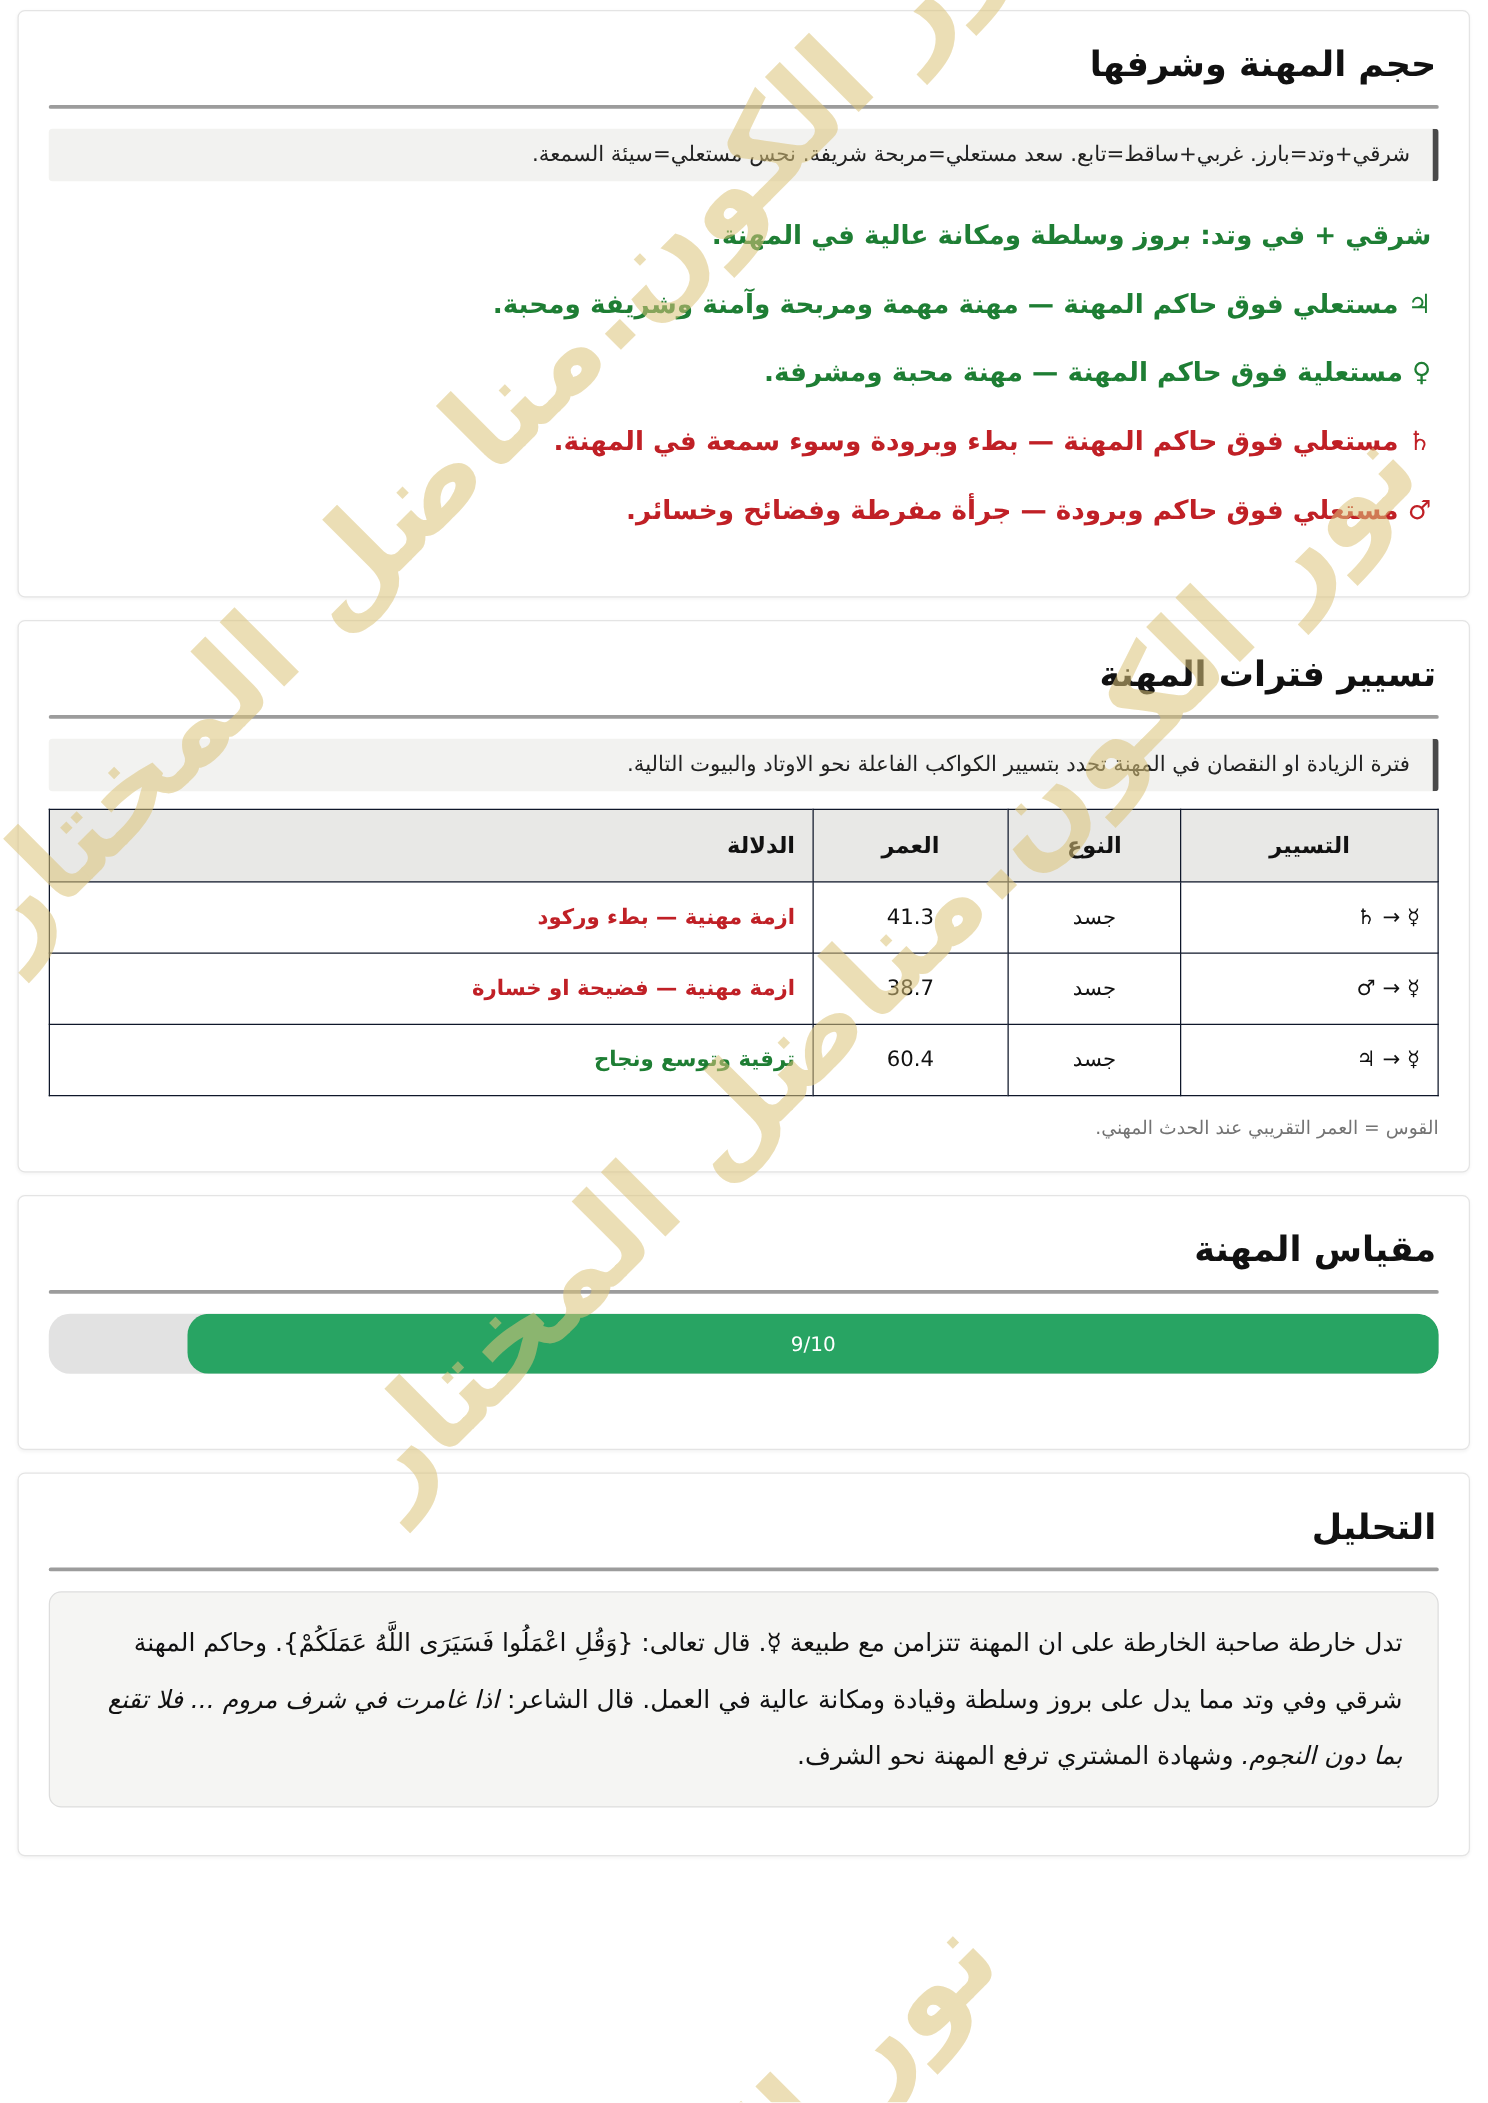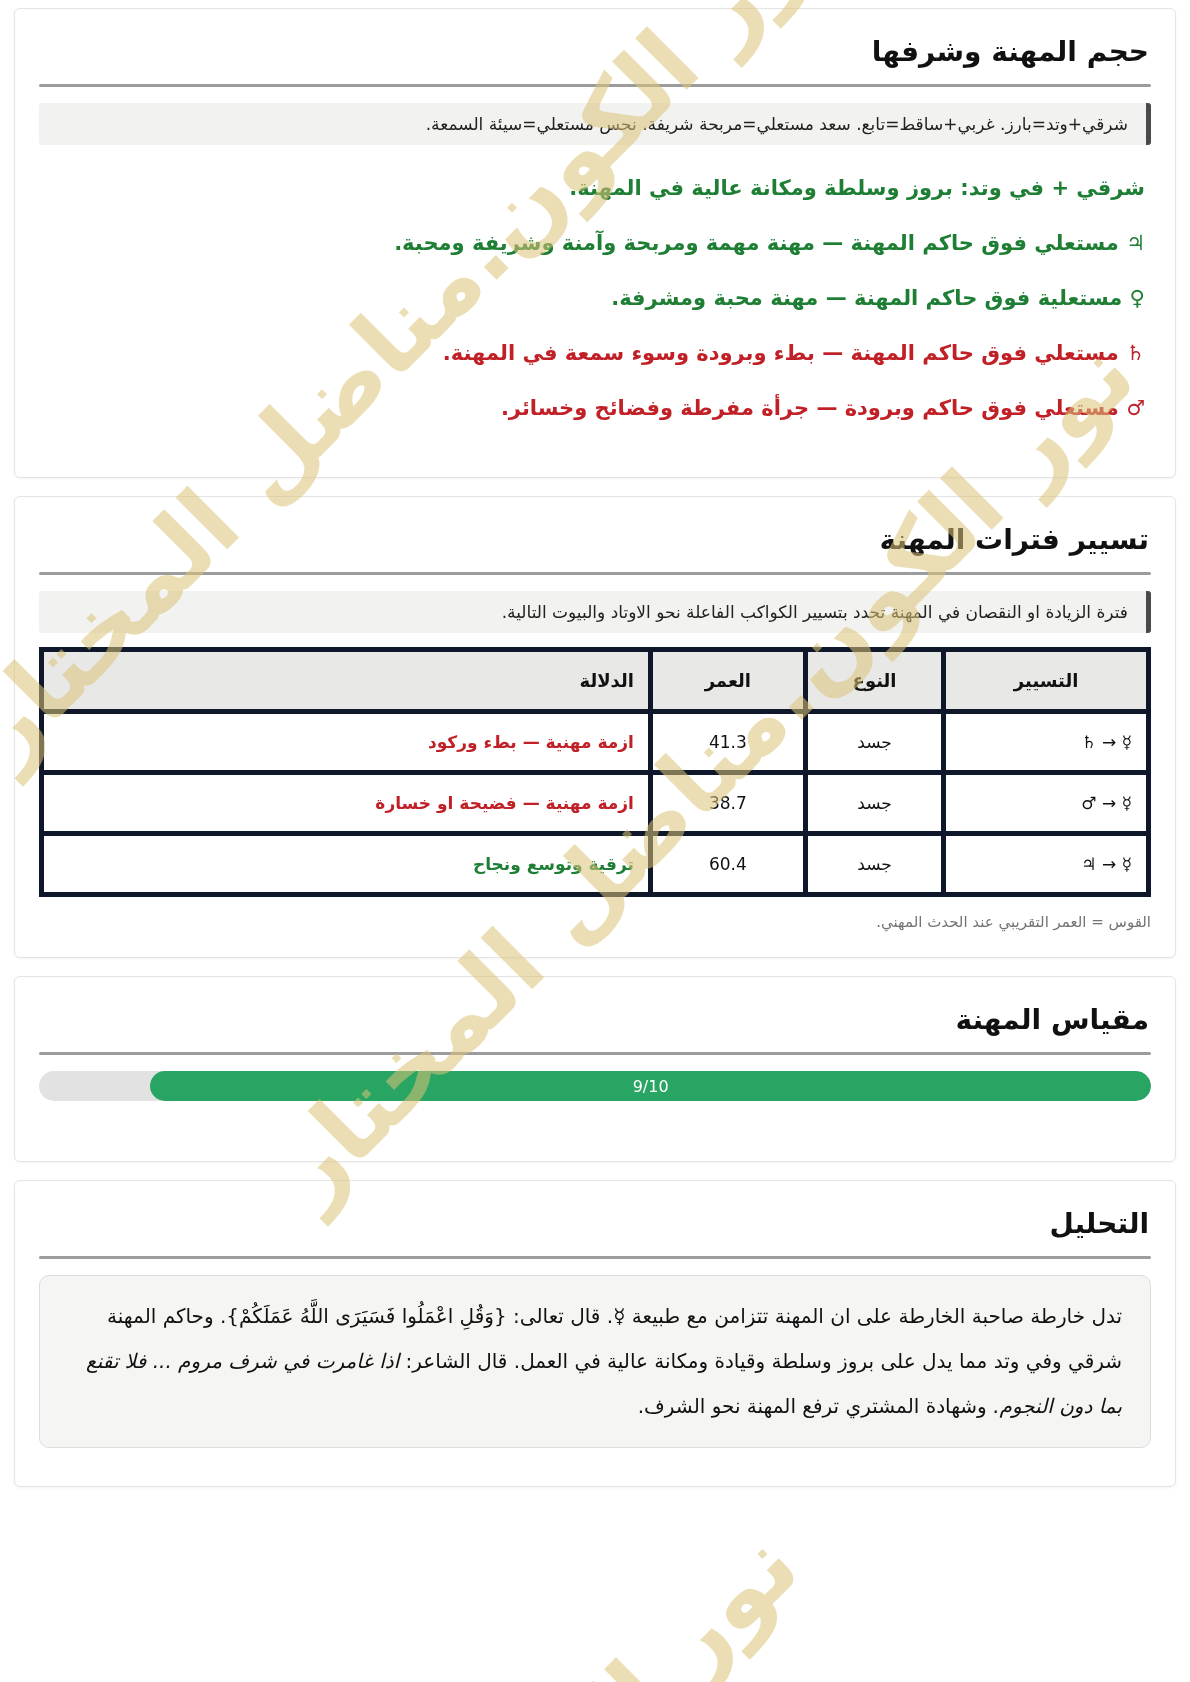--- a/index.html
+++ b/index.html
@@ -20,30 +20,30 @@
   .divider{height:3px;background:#9c9c9c;border-radius:2px;margin:4px 0 16px;}
 
   .note-box{background:#f2f2f0;border-left:none;border-right:5px solid #4a4a4a;
             border-radius:3px;padding:11px 18px;font-size:17px;color:#222;margin-bottom:8px;}
 
   .rule{font-size:21px;font-weight:bold;margin:31px 6px;}
   .tone-good{color:var(--good);}
   .tone-bad{color:var(--bad);}
 
   table{width:100%;border-collapse:collapse;margin-top:14px;font-size:17px;}
-  th,td{border:5px solid #0f172a;padding:18px 14px;}
+  th,td{border:1px solid #0f172a;padding:18px 14px;}
   thead th{background:#e8e8e6;font-size:18px;font-weight:bold;}
   .col0{width:18.5%;}
   .col1{width:12.5%;text-align:center;}
   .col2{width:14%;text-align:center;}
   .col3{text-align:right;}
   tbody td.col3{font-weight:bold;}
   .footnote{font-size:15px;color:#737373;margin-top:16px;}
 
-  .progress-track{height:30px;background:#e2e2e2;border-radius:17px;display:flex;
+  .progress-track{height:48px;background:#e2e2e2;border-radius:17px;display:flex;
                   overflow:hidden;margin:8px 0 34px;}
   .progress-fill{background:var(--progress);border-radius:17px;display:flex;
                  align-items:center;justify-content:center;color:#fff;font-size:16px;}
 
   .analysis-box{background:#f5f5f3;border:1px solid #ddd;border-radius:10px;
                 padding:18px 28px;font-size:20px;line-height:2.25;margin-bottom:12px;}
   .poetry{font-style:italic;}
 
   .watermark{position:absolute;white-space:nowrap;font-size:96px;font-weight:bold;
              color:var(--wm);opacity:.55;transform:rotate(-45deg);z-index:5;

